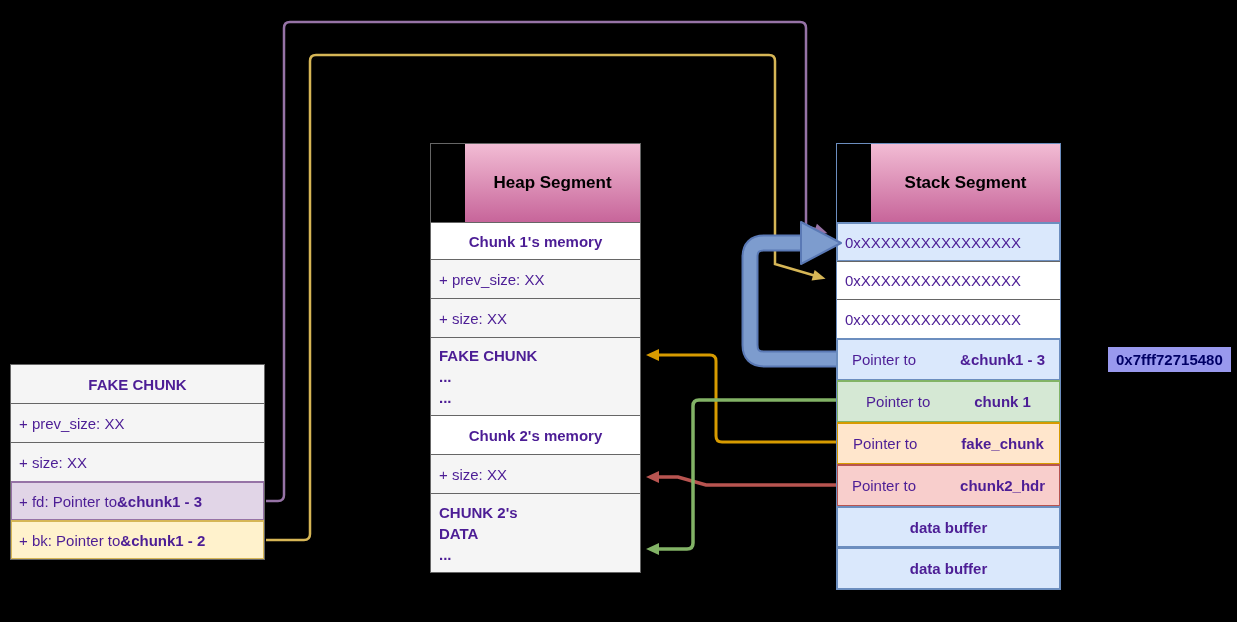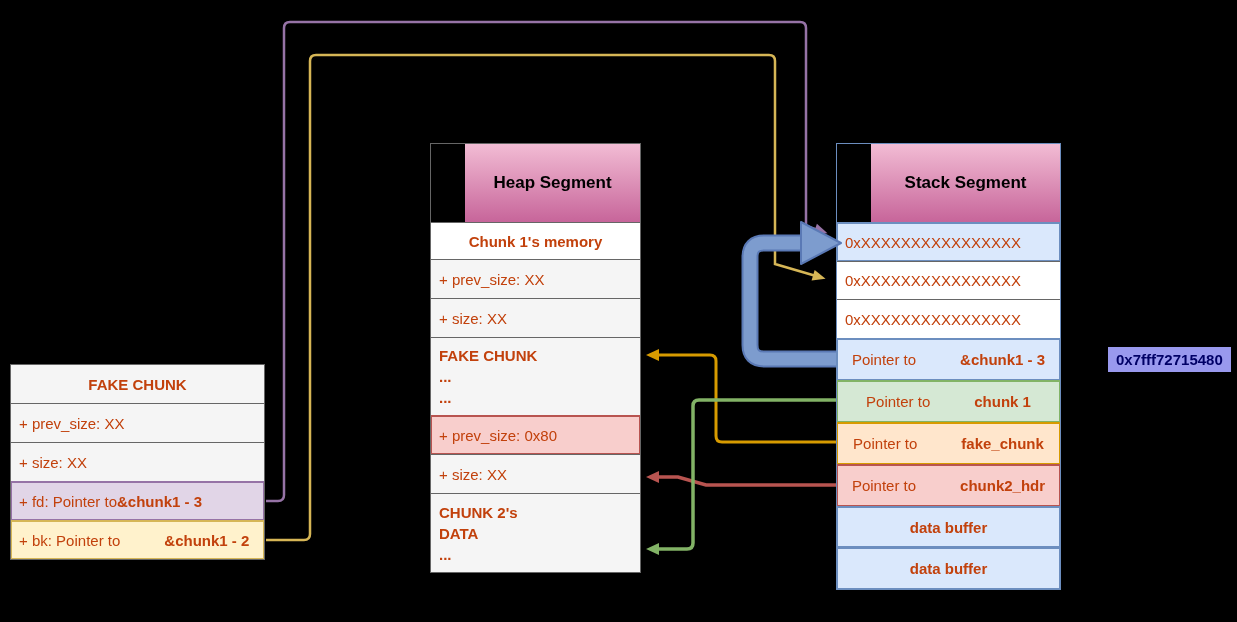--- a/index.html
+++ b/index.html
@@ -24,38 +24,38 @@
     height: 78px;
     display: flex; align-items: center; justify-content: center;
     font-weight: bold; font-size: 17px; color: #000;
     background: linear-gradient(180deg, var(--header-top,#f2bcd4) 0%, var(--header-bottom,#c7659a) 100%);
     margin-left: 34px;
   }
 
   .row {
     display: flex; align-items: center;
     height: 39px; padding: 0 8px;
-    font-size: 15px; color: #c2410c;
+    font-size: 15px; color: #4c1d95;
     background: var(--row-fill,#f5f5f5);
     border-top: 1px solid var(--row-border,#666);
     white-space: nowrap;
   }
   .box > .row:first-child { border-top: none; }
   .row.center { justify-content: center; padding: 0 4px; }
   .row.bold   { font-weight: bold; }
   .row.col    { flex-direction: column; align-items: flex-start; justify-content: center; line-height: 21px; font-weight: bold; }
   .row.white  { background: #fff; }
 
   .h37 { height: 37px; } .h38 { height: 38px; } .h41 { height: 41px; }
   .h42 { height: 42px; gap: 44px; } .h78 { height: 78px; } .h79 { height: 79px; }
 
   .lavender { background: var(--lavender,#e1d5e7); border-top-color: var(--purple,#9673a6);
               box-shadow: inset 0 0 0 1px var(--purple,#9673a6); }
   .cream    { background: var(--cream,#fff2cc); border-top-color: var(--gold,#d6b656);
-              box-shadow: inset 0 0 0 1px var(--gold,#d6b656); gap: 44px; }
+              box-shadow: inset 0 0 0 1px var(--gold,#d6b656); }
   .rose     { background: var(--rose,#f8cecc); border-top-color: var(--red,#b85450);
               box-shadow: inset 0 0 0 1px var(--red,#b85450); }
   .bluerow  { background: var(--blue-fill,#dae8fc); border-top-color: var(--blue,#6c8ebf);
               box-shadow: inset 0 0 0 1px var(--blue,#6c8ebf); }
   .greenrow { background: var(--green-fill,#d5e8d4); border-top-color: var(--green,#82b366);
               box-shadow: inset 0 0 0 1px var(--green,#82b366); }
   .peach    { background: var(--peach,#ffe6cc); border-top-color: var(--orange,#d79b00);
               box-shadow: inset 0 0 0 1px var(--orange,#d79b00); }
 
   .address-badge {
@@ -142,21 +142,21 @@
   <div class="box heap-box">
     <div class="seg-header">Heap Segment</div>
     <div class="row white center bold h37">Chunk 1's memory</div>
     <div class="row">+ prev_size: XX</div>
     <div class="row">+ size: XX</div>
     <div class="row col h78">
       <div>FAKE CHUNK</div>
       <div>...</div>
       <div>...</div>
     </div>
-    <div class="row rose">+ prev_size: 0x80</div>
+    <div class="row white center bold">Chunk 2's memory</div>
     <div class="row">+ size: XX</div>
     <div class="row col h79">
       <div>CHUNK 2's</div>
       <div>DATA</div>
       <div>...</div>
     </div>
   </div>
 
   <div class="box stack-box">
     <div class="seg-header">Stack Segment</div>

